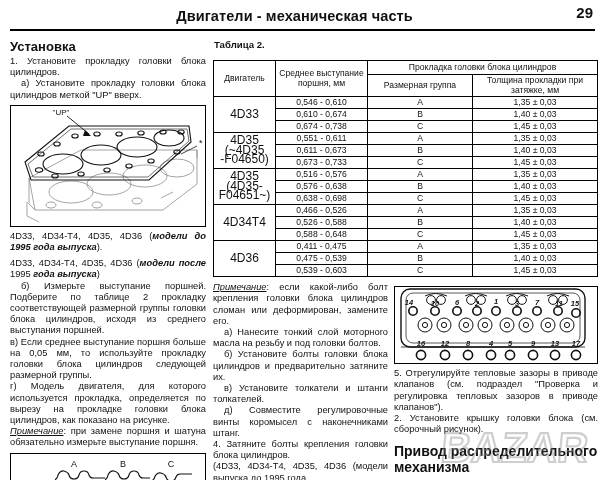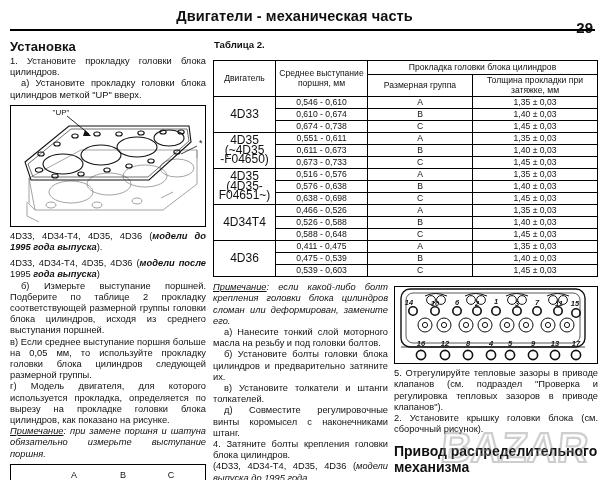--- a/index.html
+++ b/index.html
@@ -33,21 +33,21 @@
     left: 0; right: 16px;
     top: 8px;
     text-align: center;
     font-size: 14.5px;
     font-weight: bold;
     letter-spacing: 0.1px;
   }
   .header-pageno {
     position: absolute;
     right: 2px;
-    top: 19px;
+    top: 4px;
     font-size: 15px;
     font-weight: bold;
   }
   .header-rule {
     position: absolute;
     left: 0; right: 0;
     top: 29px;
     border-top: 2px solid #000;
   }
 
@@ -68,21 +68,21 @@
   p.body {
     font-size: 9.3px;
     line-height: 11.2px;
     margin: 0 0 0 0;
     text-align: justify;
     text-justify: inter-word;
     hyphens: none;
   }
   p.ind { text-indent: 11px; }
   .gap { height: 5px; }
-  .it { font-style: italic; }
+  .it { }
   .bi { font-style: italic; font-weight: bold; }
   .u-it { font-style: italic; text-decoration: underline; }
 
   
   .figbox {
     border: 1px solid #000;
     box-sizing: border-box;
     margin: 4px 0 4px 0;
     background: #fff;
     position: relative;

